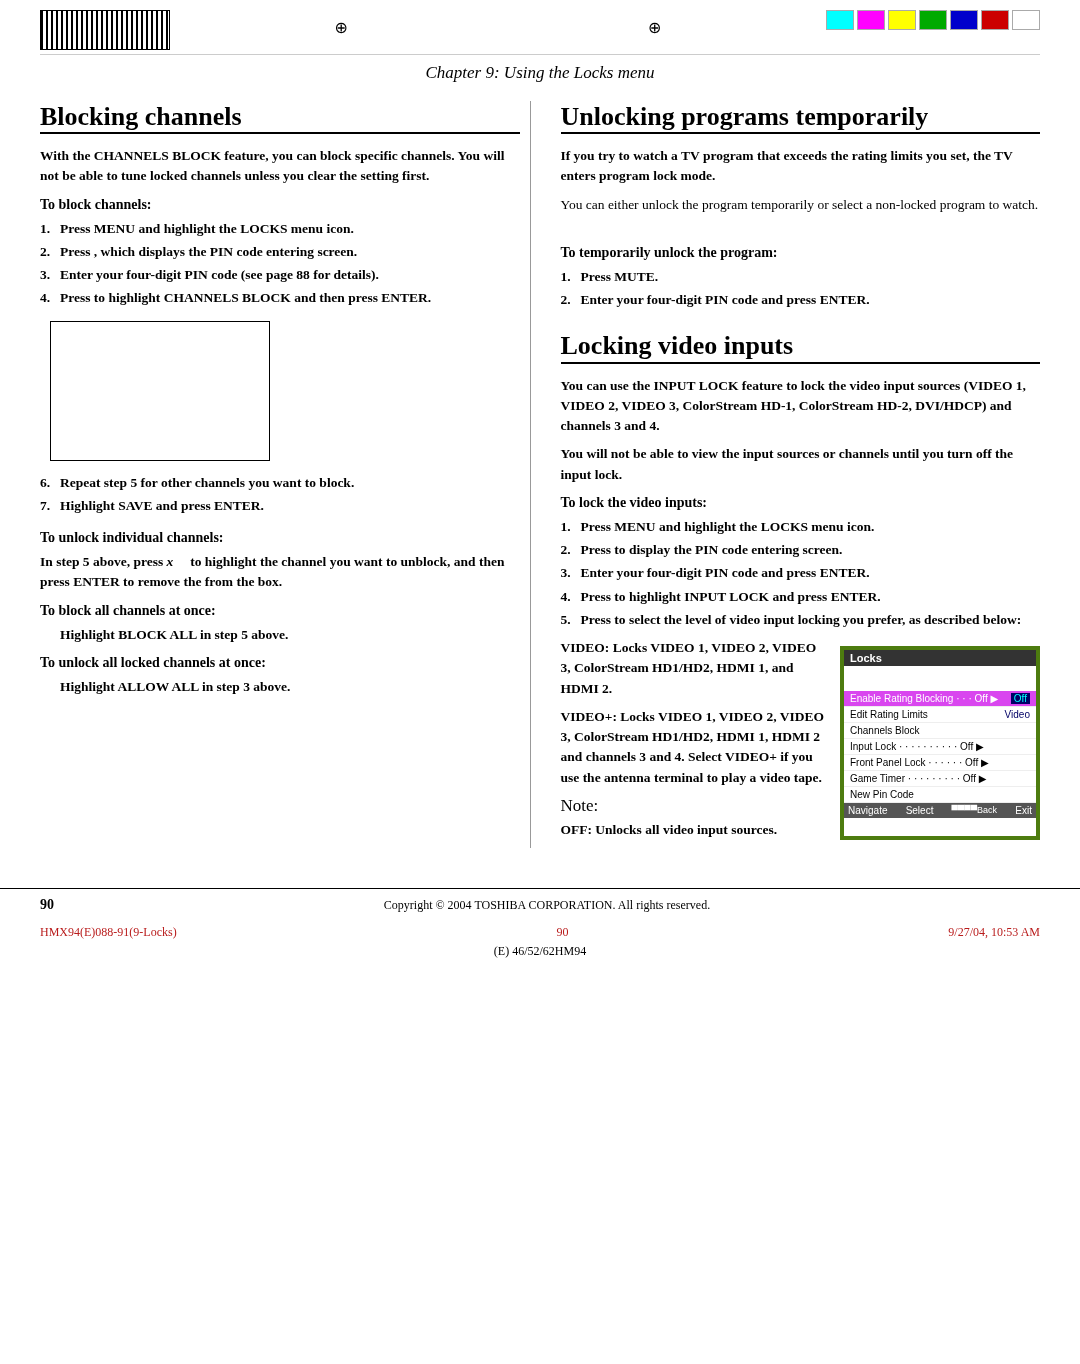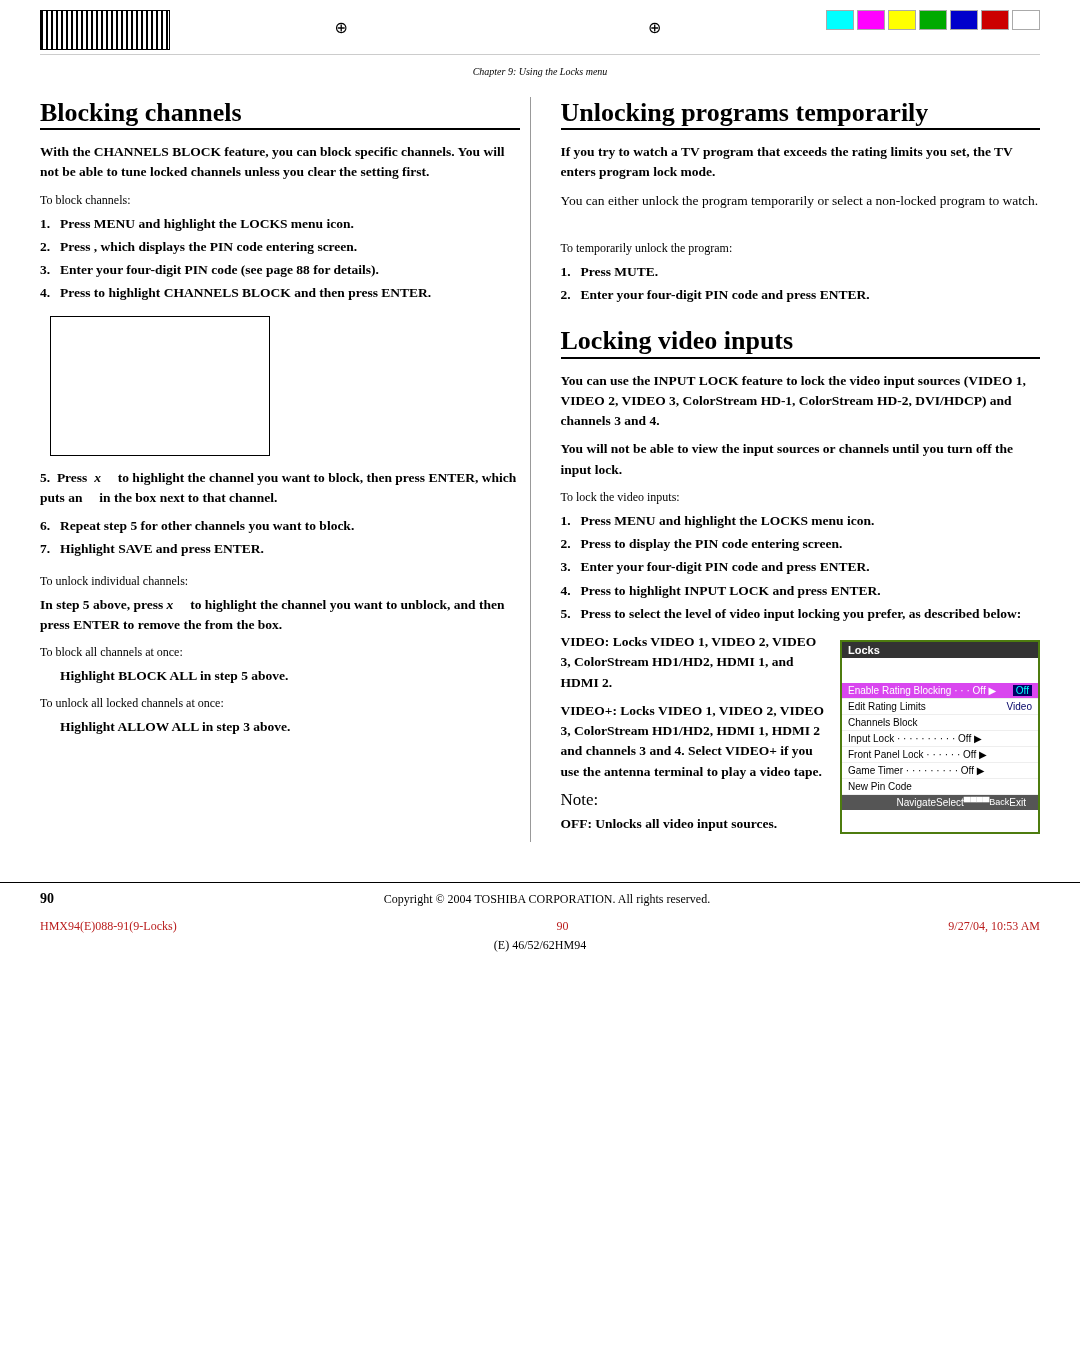--- a/index.html
+++ b/index.html
@@ -65,22 +65,22 @@
     .section-title {
       font-size: 26px;
       font-weight: bold;
       border-bottom: 2px solid #000;
       margin-bottom: 12px;
       line-height: 1.2;
     }
 
     
     .sub-heading {
-      font-weight: normal;
-      font-size: 12px;
+      font-weight: bold;
+      font-size: 14px;
       margin-bottom: 6px;
       margin-top: 10px;
     }
 
     
     .body-bold {
       font-weight: bold;
       font-size: 13.5px;
       line-height: 1.5;
       margin-bottom: 8px;
@@ -152,21 +152,21 @@
     .bottom-bar {
       display: flex;
       justify-content: space-between;
       padding: 4px 40px;
       font-size: 12px;
       color: #b91c1c;
     }
 
     
     .locks-menu-img {
-      border: 2px solid #4d7c0f;
+      border: 4px solid #4d7c0f;
       width: 200px;
       font-size: 11px;
       font-family: Arial, sans-serif;
       background: #fff;
       margin: 8px 0;
     }
     .locks-menu-title {
       background: #333;
       color: #fff;
       padding: 2px 6px;
@@ -183,22 +183,22 @@
     }
     .locks-menu-row.highlighted {
       background: #d946ef;
       color: #fff;
       margin-top: 25px;
     }
     .locks-menu-nav {
       background: #555;
       color: #fff;
       display: flex;
-      justify-content: flex-end;
-      padding: 2px 12px;
+      justify-content: space-between;
+      padding: 2px 4px;
       font-size: 10px;
     }
     .compass-icon {
       font-size: 16px;
       color: #000;
     }
 
     
     .header-rule {
       border: none;
@@ -229,21 +229,21 @@
     <div class="color-block cb-green"></div>
     <div class="color-block cb-blue"></div>
     <div class="color-block cb-red"></div>
     <div class="color-block cb-white"></div>
   </div>
 </div>
 
 <hr class="header-rule">
 
 <div style="text-align:center; padding: 4px 40px 8px 40px;">
-  <span style="font-style:italic; font-size:10px;">Chapter 9: Using the Locks menu</span>
+  <span style="font-style:italic; font-size:17px;">Chapter 9: Using the Locks menu</span>
 </div>
 
 <div class="main-content">
   <div class="columns">
 
     <div class="col-left">
 
       <h1 class="section-title">Blocking channels</h1>
 
       <p class="body-bold">With the CHANNELS BLOCK feature, you can block specific channels. You will not be able to tune locked channels unless you clear the setting first.</p>
@@ -264,23 +264,20 @@
           <span>Enter your four-digit PIN code (see page 88 for details).</span>
         </li>
         <li>
           <span class="num">4.</span>
           <span>Press  to highlight CHANNELS BLOCK and then press ENTER.</span>
         </li>
       </ol>
 
       <div class="tv-screen-box"></div>
 
-      <p class="step5-text">
-        <span>5.&nbsp;&nbsp;Press</span><span style="font-weight:bold; font-style:italic;">&nbsp;&nbsp;<em>x</em></span><span>&nbsp;&nbsp;&nbsp;&nbsp; to highlight the channel you want to block, then press ENTER, which puts an &nbsp;&nbsp;&nbsp; in the box next to that channel.</span>
-      </p>
 
       <ol class="num-list" style="margin-top:8px;">
         <li>
           <span class="num">6.</span>
           <span>Repeat step 5 for other channels you want to block.</span>
         </li>
         <li>
           <span class="num">7.</span>
           <span>Highlight SAVE and press ENTER.</span>
         </li>

